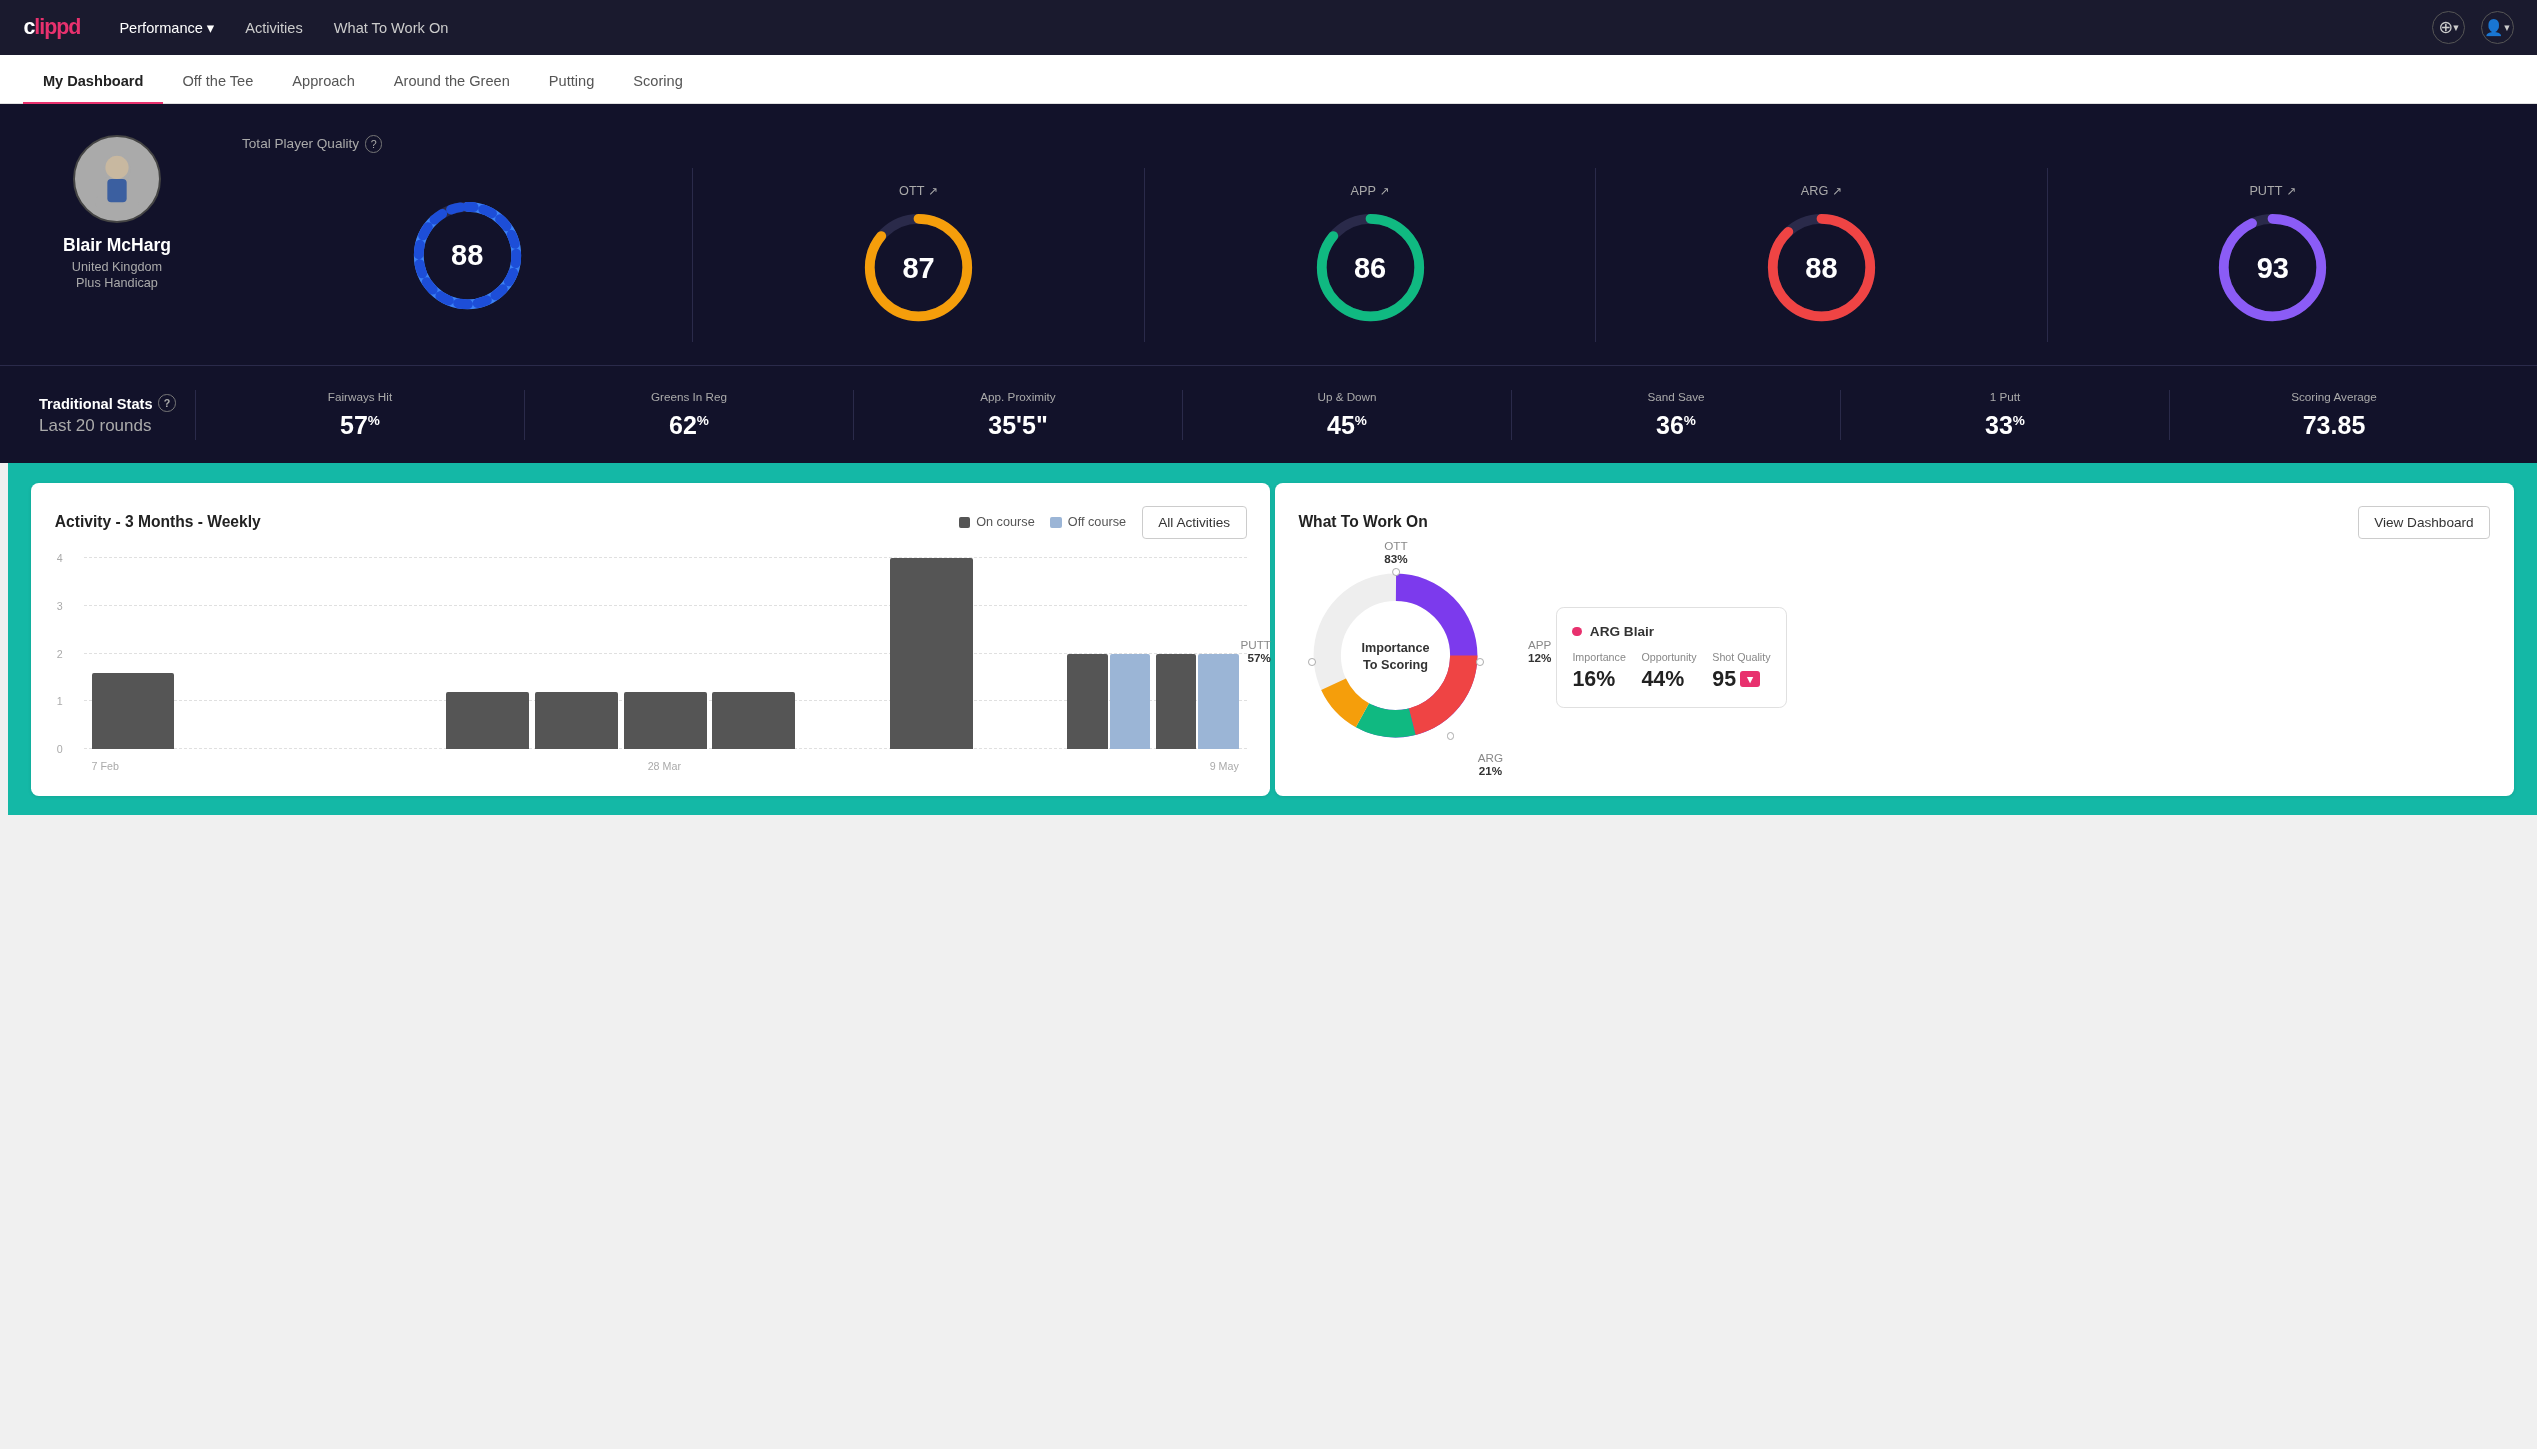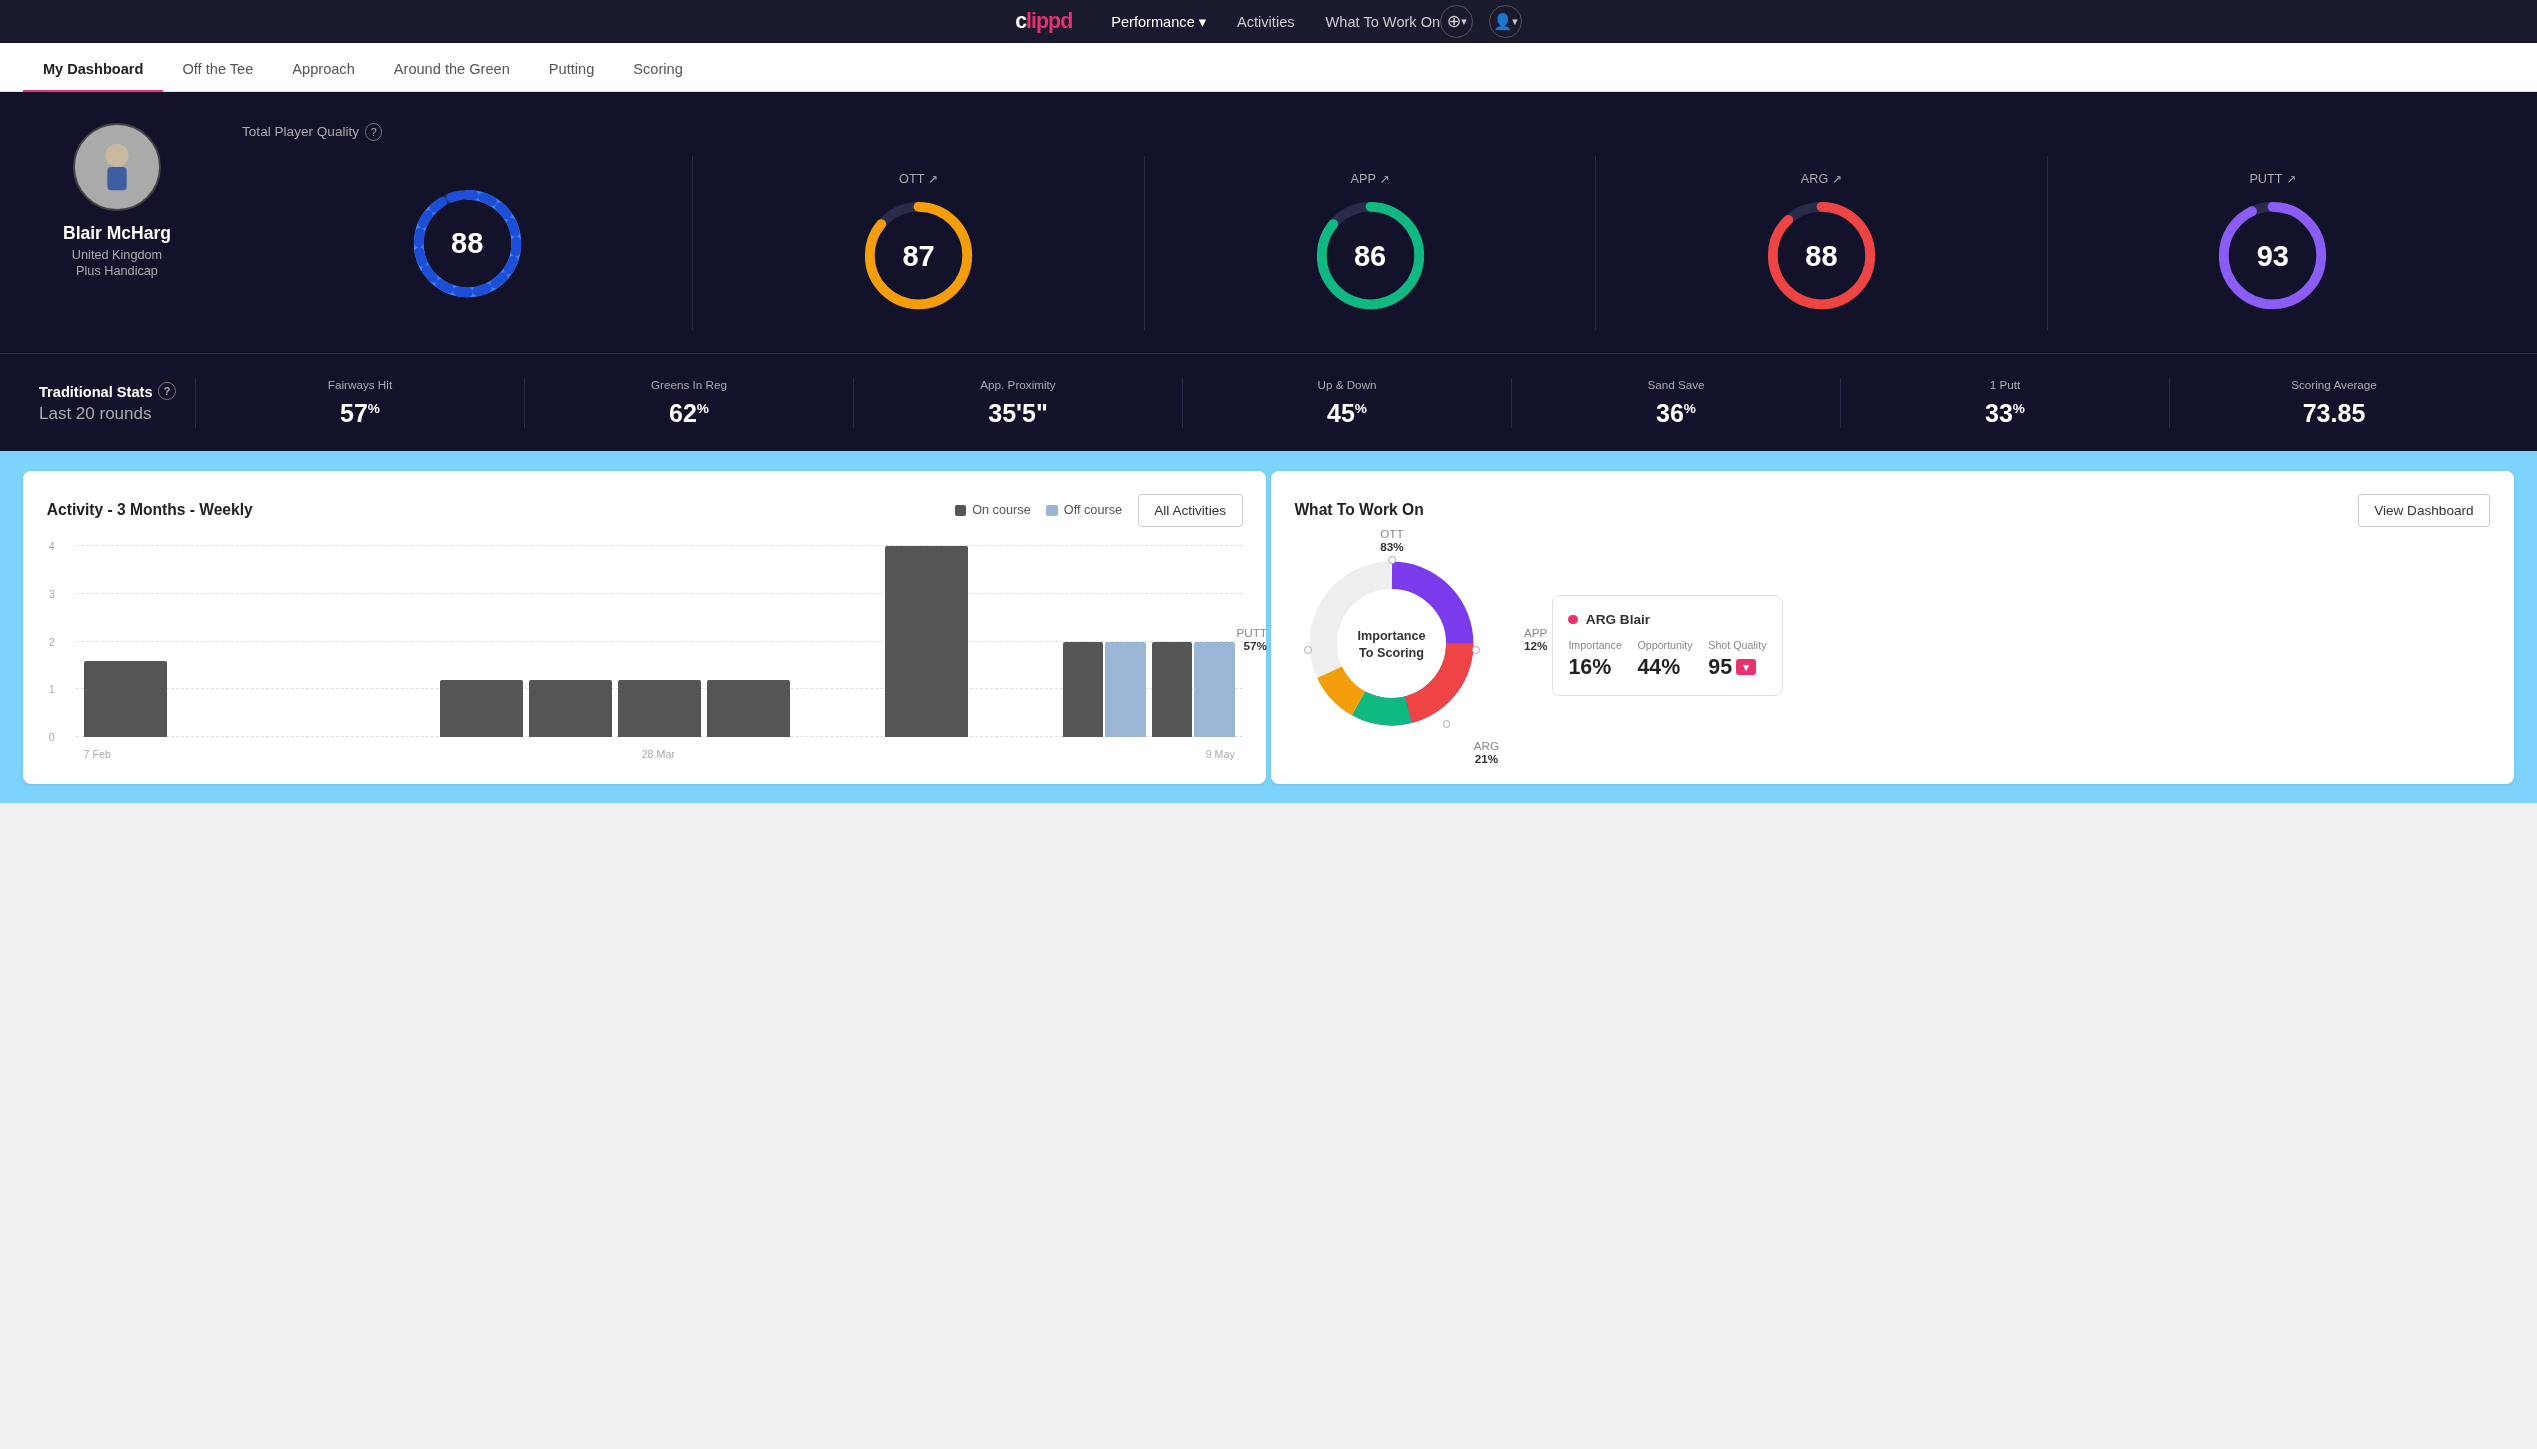--- a/index.html
+++ b/index.html
@@ -4,22 +4,22 @@
   <style>
     * { box-sizing: border-box; margin: 0; padding: 0; }
     body { font-family: -apple-system, BlinkMacSystemFont, 'Segoe UI', sans-serif; background: #f0f0f0; color: #fff; }
 
     
     .top-nav {
       background: #1a1a2e;
       display: flex;
       align-items: center;
       padding: 0 23.4px;
-      height: 43px;
-      justify-content: center;
+      height: 55px;
+      justify-content: space-between;
     }
     .nav-logo {
       color: #e8316e;
       font-size: 21.4px;
       font-weight: 800;
       letter-spacing: -1px;
     }
     .nav-logo span { color: #fff; }
     .nav-links { display: flex; align-items: center; gap: 31px; margin-left: 39px; }
     .nav-link { color: #ccc; font-size: 14.6px; cursor: pointer; display: flex; align-items: center; gap: 3.9px; }
@@ -109,21 +109,22 @@
     }
     .stat-label { font-size: 11.7px; color: #aaa; margin-bottom: 8px; text-align: center; }
     .stat-value { font-size: 25px; font-weight: 700; color: #fff; }
     .stat-value sup { font-size: 13.6px; }
 
     
     .bottom-panels {
       display: flex;
       gap: 5px;
       padding: 19.5px 23.4px;
-      background: #7dd3fc;
+      background: #14b8a6;
+      margin-left: 8px;
     }
     .panel {
       background: #fff;
       border-radius: 7.8px;
       padding: 23.4px;
       box-shadow: 0 1px 3.9px rgba(0,0,0,0.1);
     }
     .panel-left { flex: 1; }
     .panel-right { flex: 1; }
 

